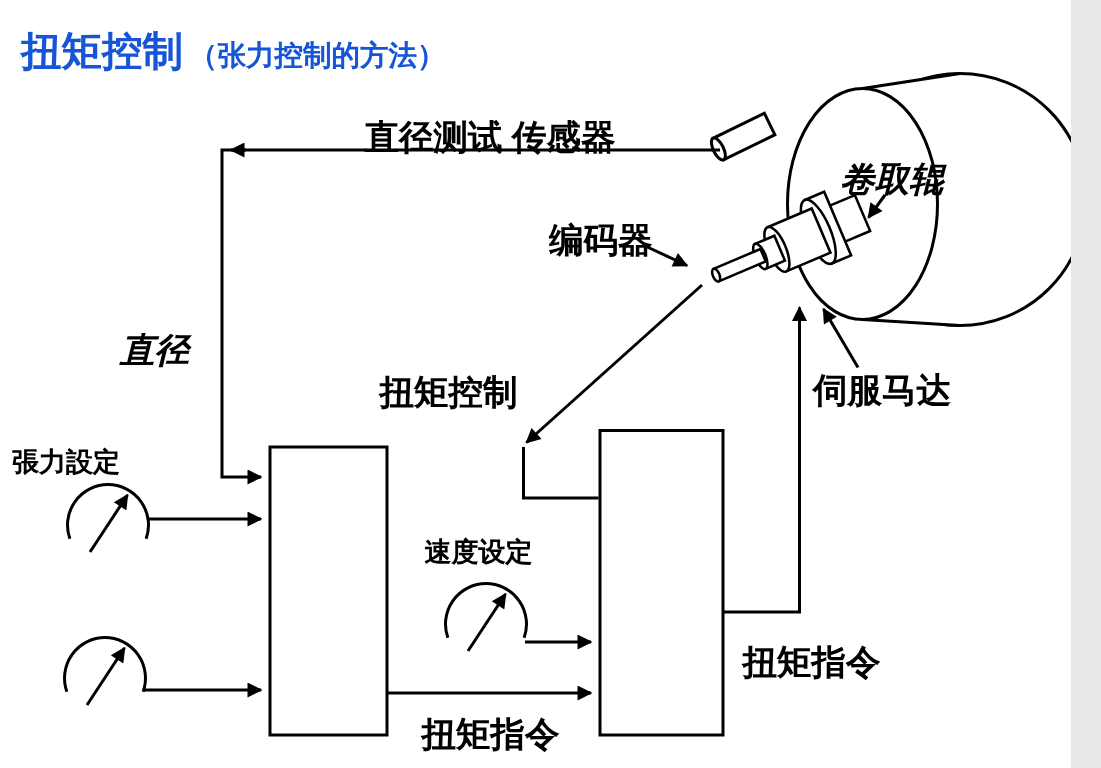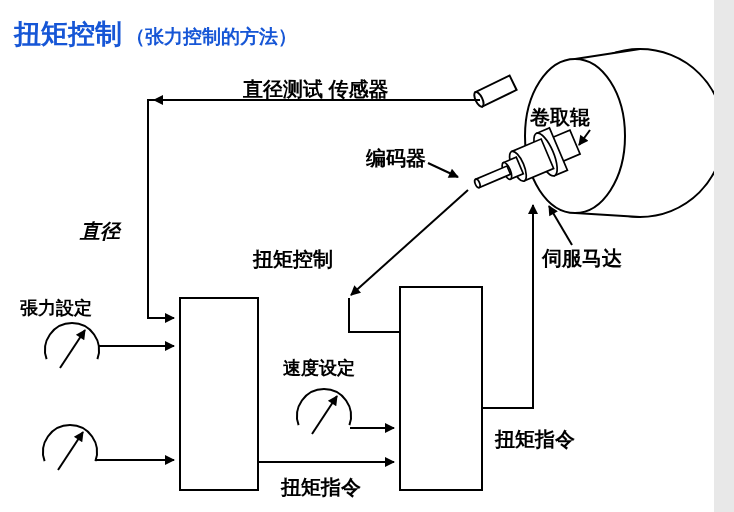--- a/index.html
+++ b/index.html
@@ -16,21 +16,21 @@
     font-family:"Liberation Sans",sans-serif;
   }
   .scene{position:absolute;left:0;top:0;}
   .shape{fill:#ffffff;stroke:var(--diagram-black);stroke-width:2;}
   .g-shaft .shape{stroke-width:1.7;}
   .line{stroke:var(--diagram-black);stroke-width:2;fill:none;}
   #arr path{fill:var(--diagram-black);stroke:none;}
   .lbl{
     position:absolute;
     font-weight:700;
-    font-size:20px;
+    font-size:23px;
     color:var(--diagram-black);
     white-space:nowrap;
     line-height:1.05;
   }
   .lbl.small{font-size:18px;}
   .title{
     position:absolute;left:14px;top:16px;
     display:flex;align-items:baseline;gap:4px;
     color:var(--title-blue);
     white-space:nowrap;
@@ -104,23 +104,23 @@
     <line x1="428" y1="163" x2="458" y2="177" class="line" marker-end="url(#arr)"></line>
     <line x1="572" y1="245" x2="549" y2="206" class="line" marker-end="url(#arr)"></line>
   </svg>
 
   <div class="title">
     <span class="title-main">扭矩控制</span>
     <span class="title-sub">（张力控制的方法）</span>
   </div>
 
   <div class="lbl" style="left:243px;top:79px;">直径测试 传感器</div>
-  <div class="lbl" style="left:530px;top:107px;">卷取辊</div>
+  <div class="lbl" style="left:560px;top:107px;font-style:italic;">卷取辊</div>
   <div class="lbl" style="left:366px;top:148px;">编码器</div>
   <div class="lbl" style="left:542px;top:248px;">伺服马达</div>
   <div class="lbl" style="left:80px;top:221px;font-style:italic;">直径</div>
   <div class="lbl" style="left:253px;top:249px;">扭矩控制</div>
-  <div class="lbl small" style="left:8px;top:299px;margin-left:12px;">張力設定</div>
+  <div class="lbl small" style="left:8px;top:299px;">張力設定</div>
   <div class="lbl small" style="left:283px;top:359px;">速度设定</div>
   <div class="lbl" style="left:281px;top:477px;">扭矩指令</div>
   <div class="lbl" style="left:495px;top:429px;">扭矩指令</div>
 
 </div>
 
 </body></html>

